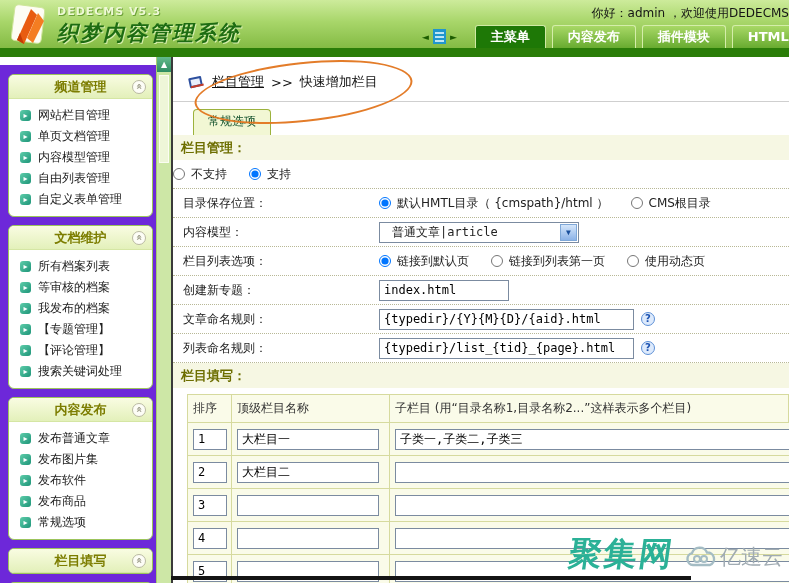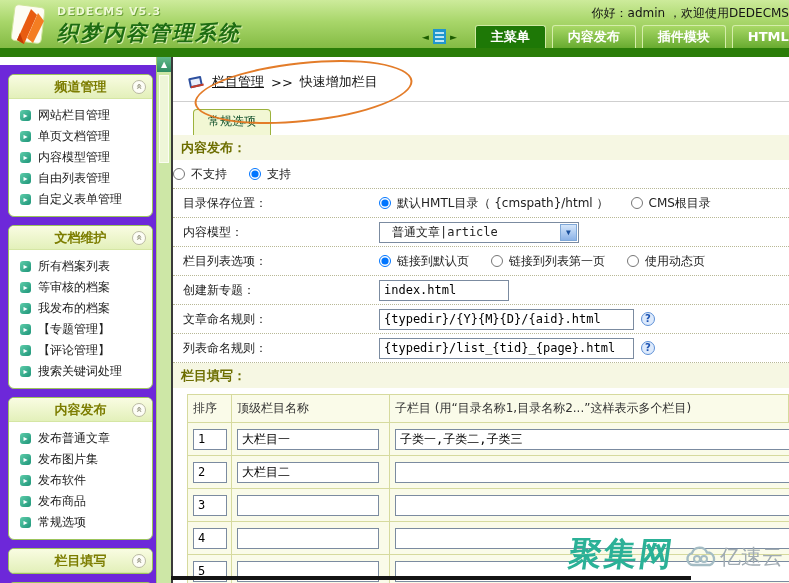--- a/index.html
+++ b/index.html
@@ -262,21 +262,21 @@
         </svg>
         <span class="bc-link">栏目管理</span>
         <span class="bc-sep">&gt;&gt;</span>
         <span>快速增加栏目</span>
       </div>
       <div class="annotation"></div>
     </div>
 
     <div class="content-tab">常规选项</div>
 
-    <div class="section-header">内容发布：</div>
+    <div class="section-header">栏目管理：</div>
 
     <div class="form-row">
       <div class="form-control">
         <input class="radio" type="radio" name="contribute" style="">
         <span class="radio-text">不支持</span>
         <input class="radio" type="radio" name="contribute" checked="" style="">
         <span class="radio-text">支持</span>
       </div>
     </div>
 

